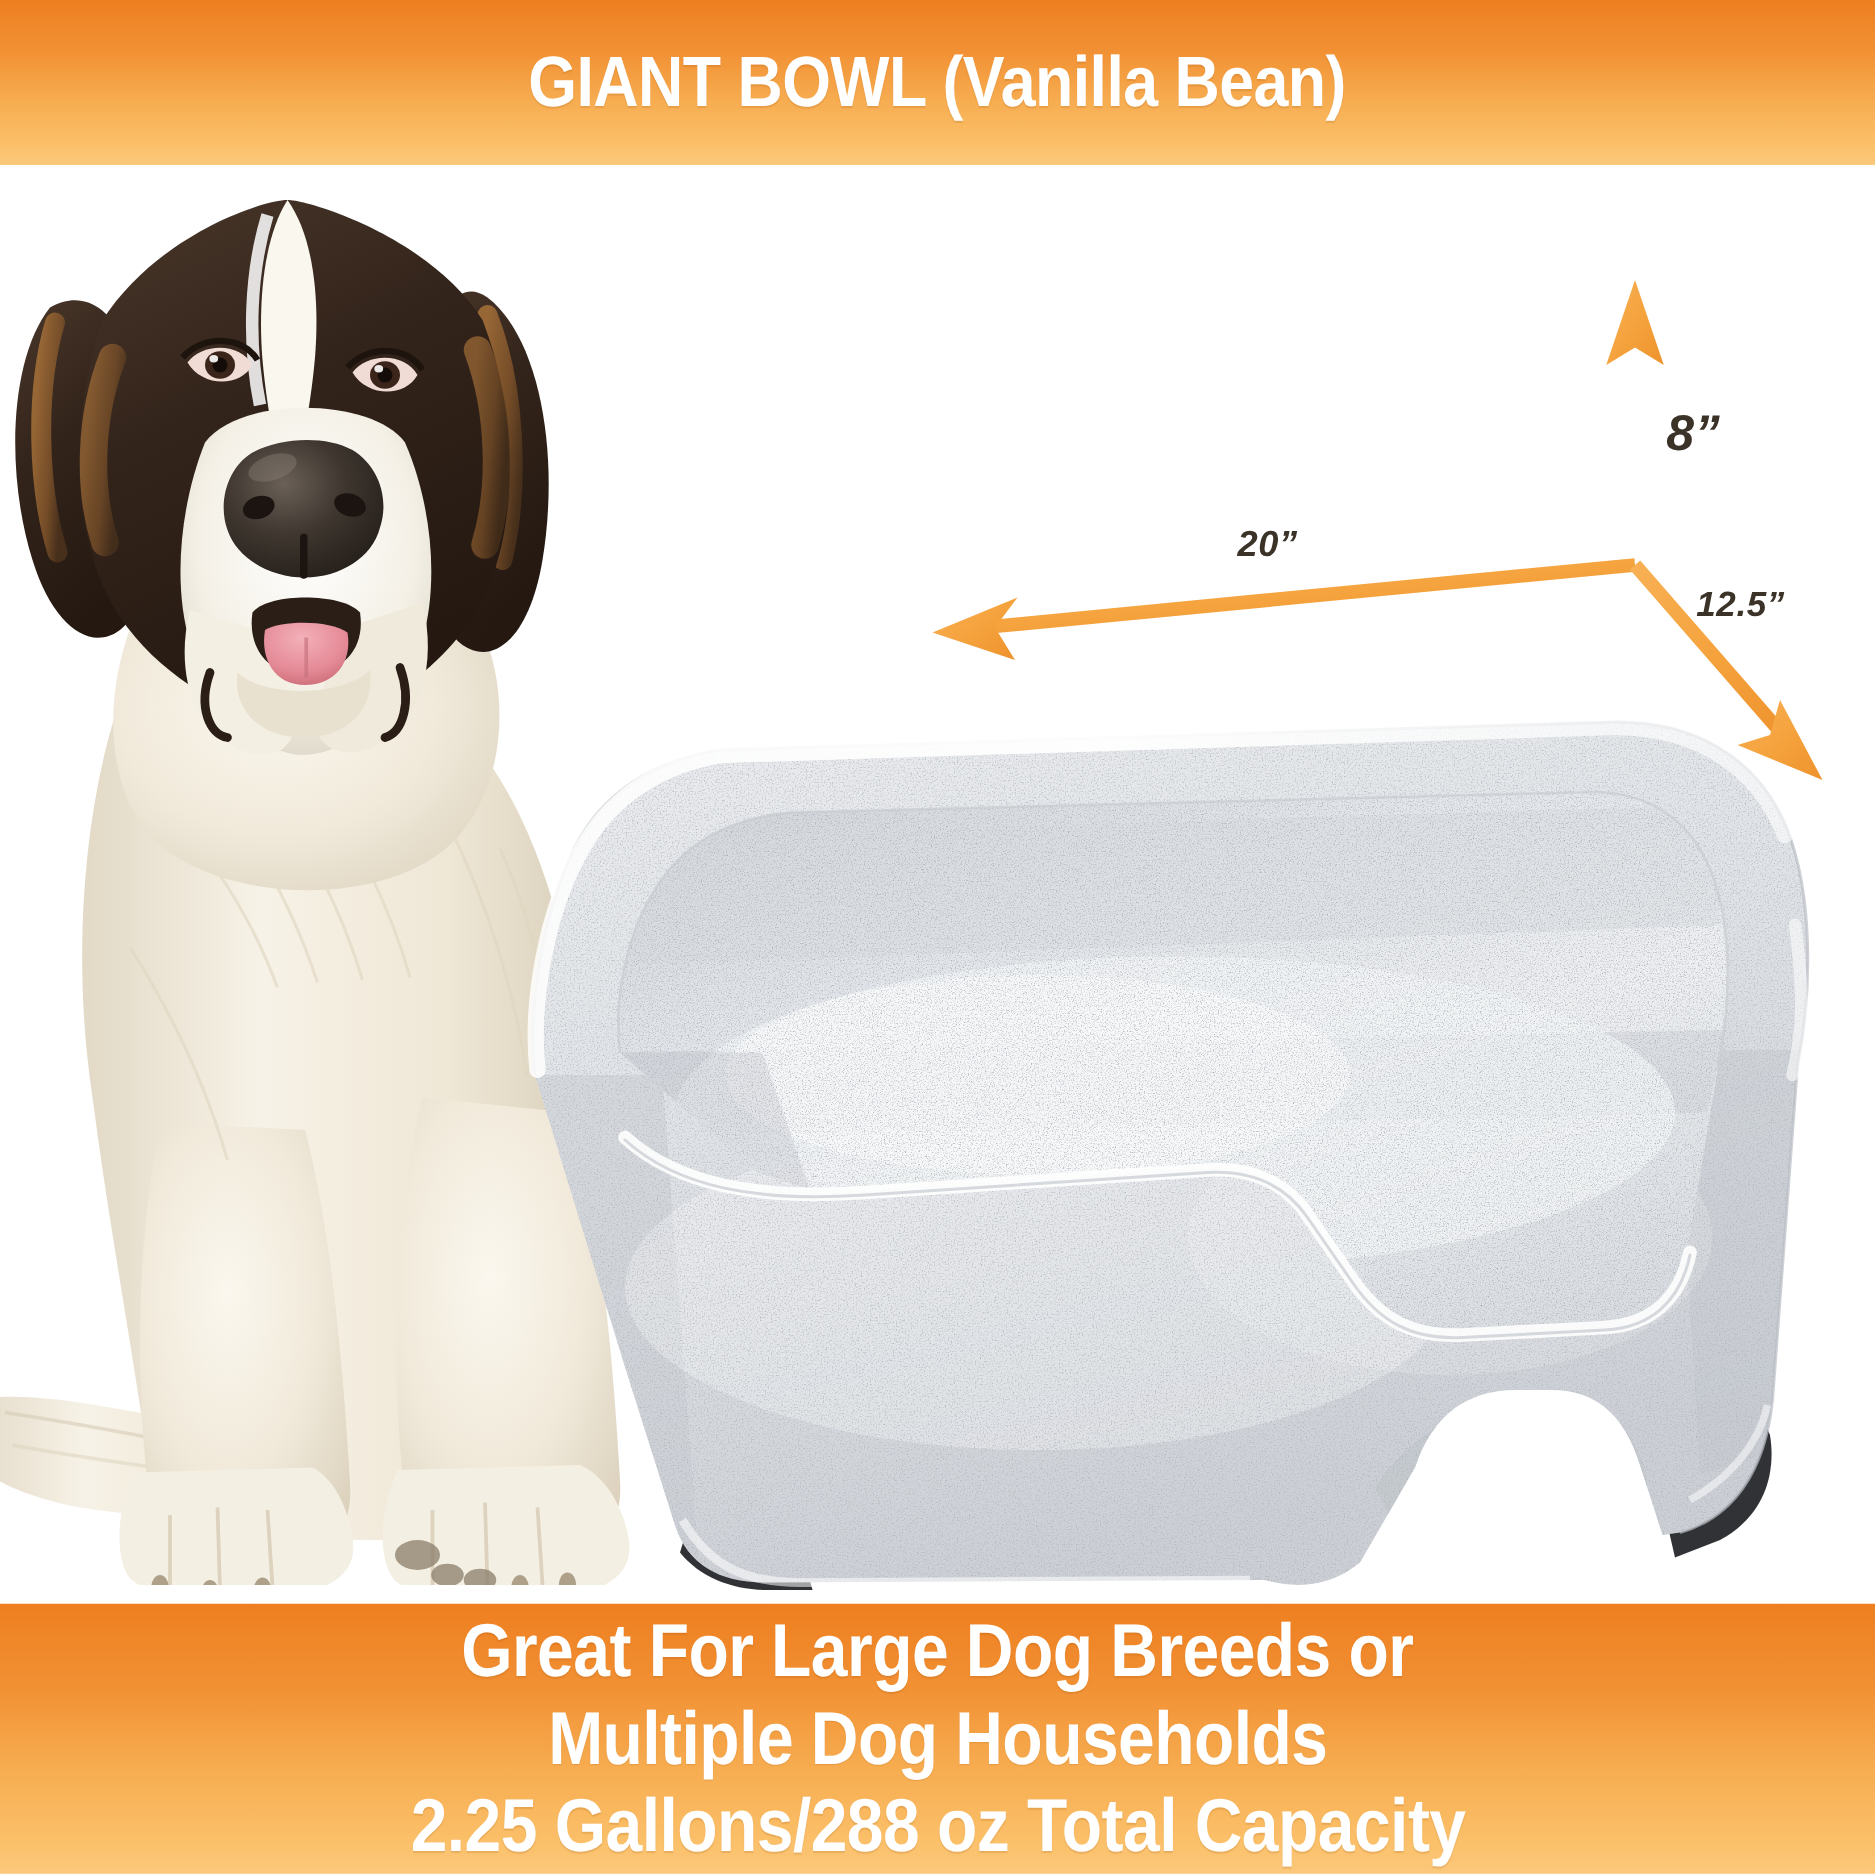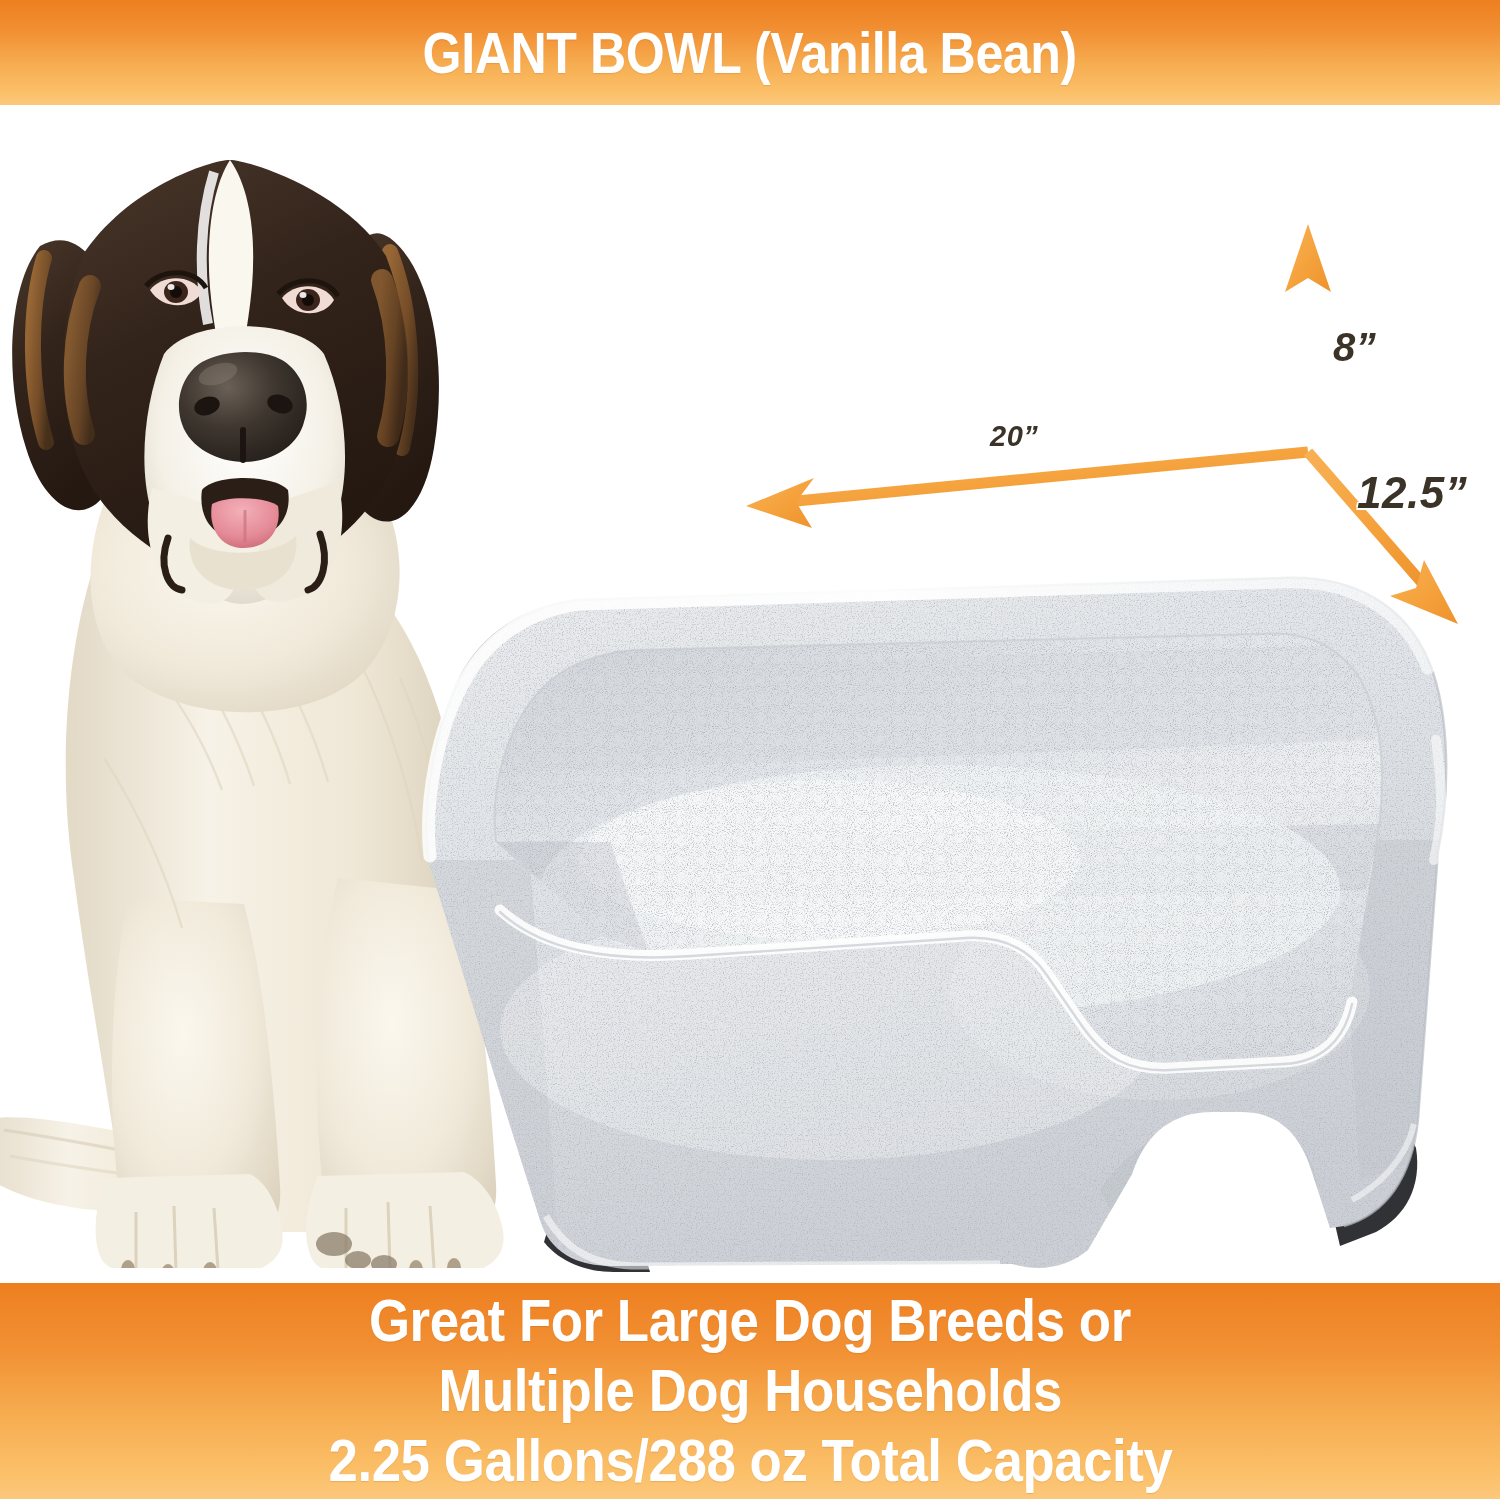--- a/index.html
+++ b/index.html
@@ -17,21 +17,21 @@
   }
 
   
   .banner {
     position:absolute; left:0; width:1500px;
     background:linear-gradient(180deg,#ee7f20 0%,#f19033 30%,#f7ad51 62%,#fbc069 88%,#fcc87c 100%);
     display:flex; flex-direction:column;
     align-items:center; justify-content:center;
     overflow:hidden;
   }
-  #header-banner { top:0; height:105px; }
+  #header-banner { top:0; height:132px; }
   #footer-banner { top:1283px; height:216px; }
 
   .banner-line {
     color:#ffffff;
     font-weight:bold;
     letter-spacing:-0.5px;
     white-space:nowrap;
     transform:scaleX(0.88);
     transform-origin:center;
     text-shadow:0 1px 1px rgba(150,80,10,0.18);
@@ -64,21 +64,21 @@
     font-style:italic;
     white-space:nowrap;
     letter-spacing:0.5px;
     text-shadow:
       -1.5px -1.5px 0 #ffffff,  1.5px -1.5px 0 #ffffff,
       -1.5px  1.5px 0 #ffffff,  1.5px  1.5px 0 #ffffff,
        0 0 3px #ffffff;
   }
   #label-height { font-size:40px; left:1333px; top:325px; }
   #label-width  { font-size:29px; left:990px;  top:420px; }
-  #label-depth  { font-size:44px; left:1357px; top:468px; }
+  #label-depth  { font-size:28px; left:1357px; top:468px; }
 </style>
 </head>
 <body>
 
 <div id="canvas">
 
   <div id="header-banner" class="banner">
     <div id="header-title" class="banner-line">GIANT BOWL (Vanilla Bean)</div>
   </div>
 

